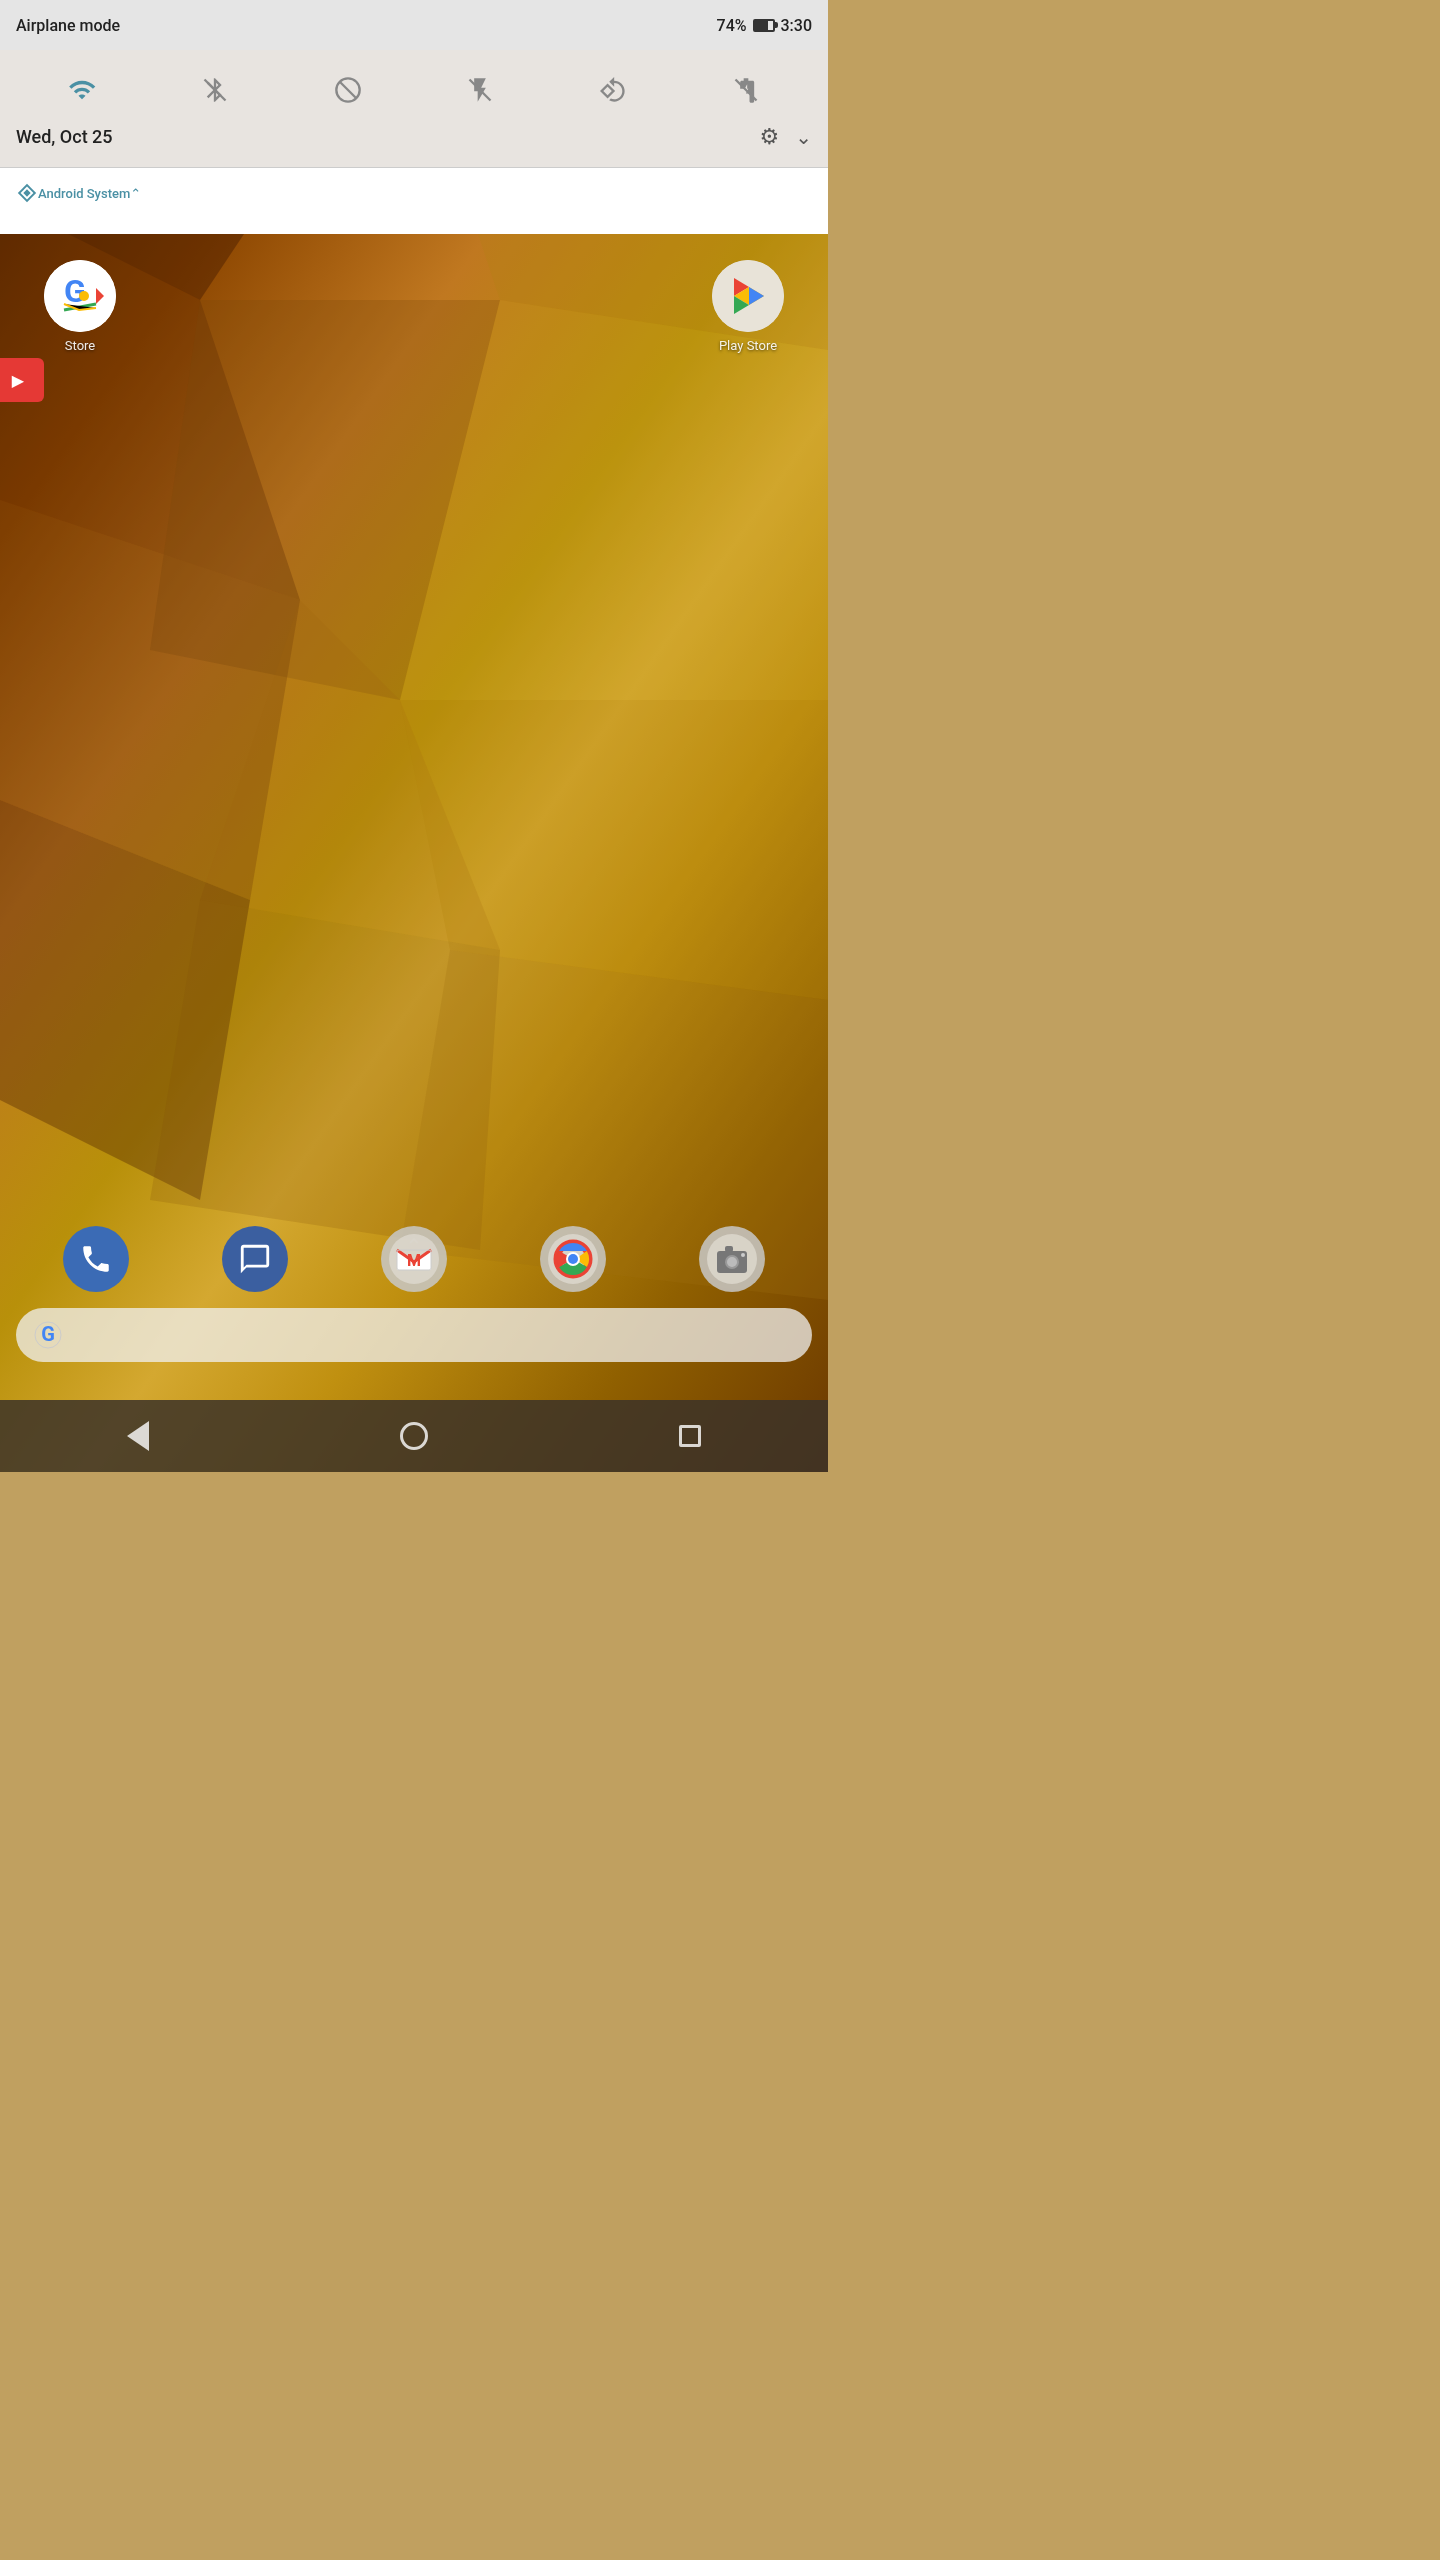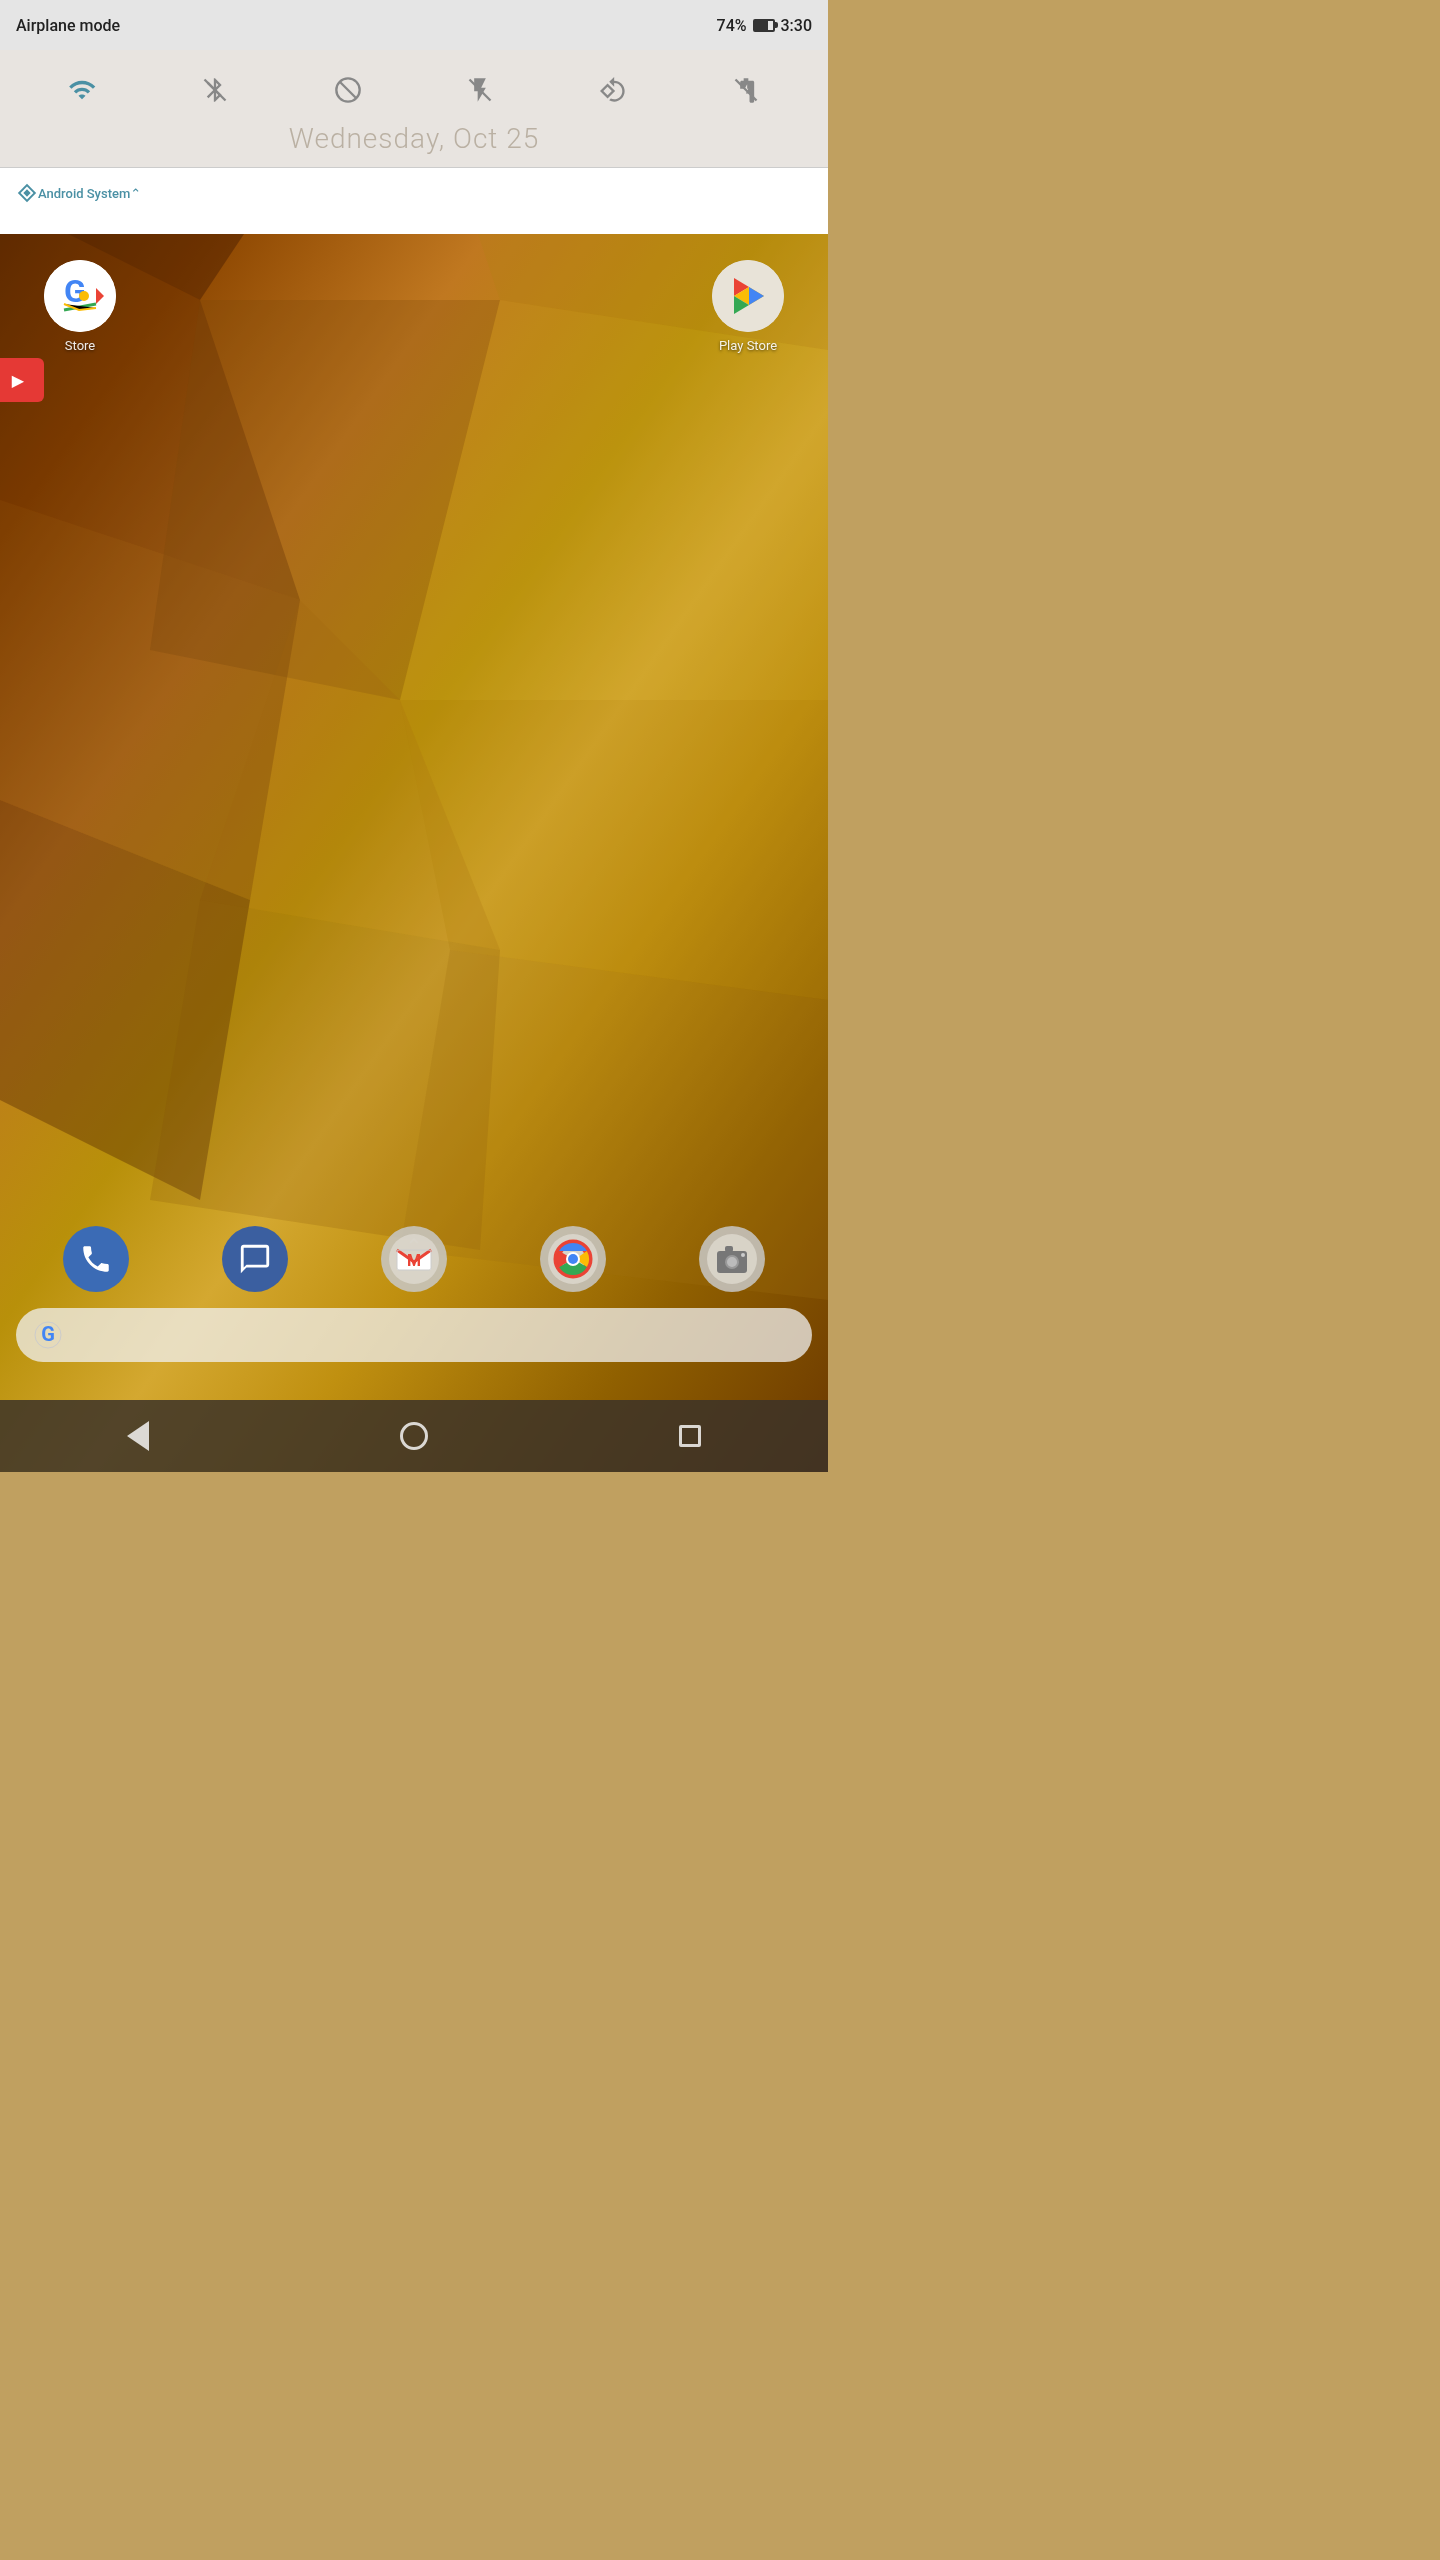--- a/index.html
+++ b/index.html
@@ -533,22 +533,28 @@
       </div>
 
       <div class="quick-icon">
         <svg viewBox="0 0 24 24" fill="#888" width="28" height="28">
           <path d="M15.67 4H14V2h-4v2H8.33C7.6 4 7 4.6 7 5.33V11h3.87L13 7v4h1l-2.13 4H15v6.67C15 22.4 15.6 23 16.33 23h1.33C18.4 23 19 22.4 19 21.67V5.33C19 4.6 18.4 4 17.67 4z"></path>
           <line x1="3" y1="3" x2="21" y2="21" stroke="#888" stroke-width="2"></line>
         </svg>
       </div>
     </div>
 
-    <div class="watermark-date">Wednesday, Oct 25</div>
-
+
+    <div class="date-row">
+      <span class="date-text">Wed, Oct 25</span>
+      <div class="date-icons">
+        <span class="settings-icon">⚙</span>
+        <span class="chevron-icon">⌄</span>
+      </div>
+    </div>
   </div>
 
   <div class="divider"></div>
 
   <div class="notification-panel">
     <div class="notification-header">
 
       <svg width="22" height="22" viewBox="0 0 24 24">
         <polygon points="12,2 22,12 12,22 2,12" fill="#4a90a4"></polygon>
         <polygon points="12,5 19,12 12,19 5,12" fill="white"></polygon>

